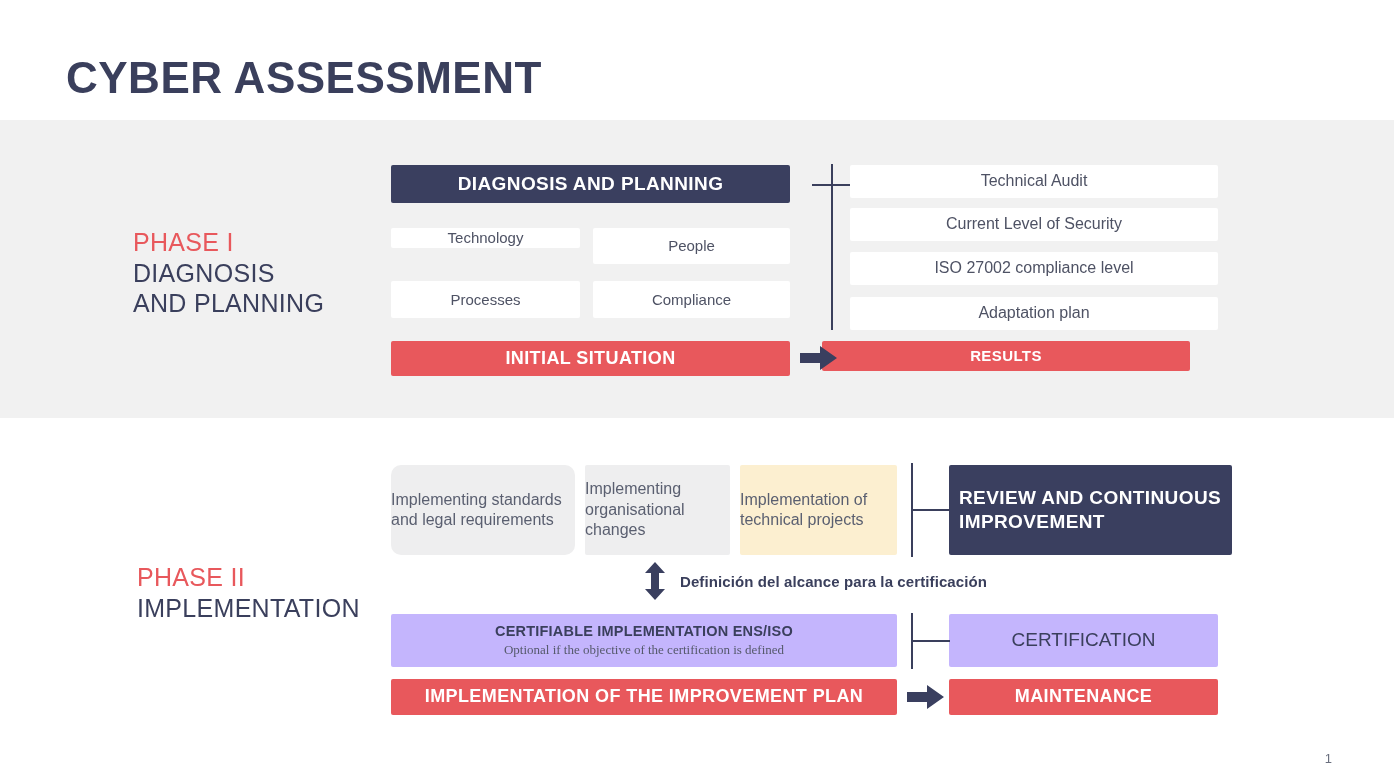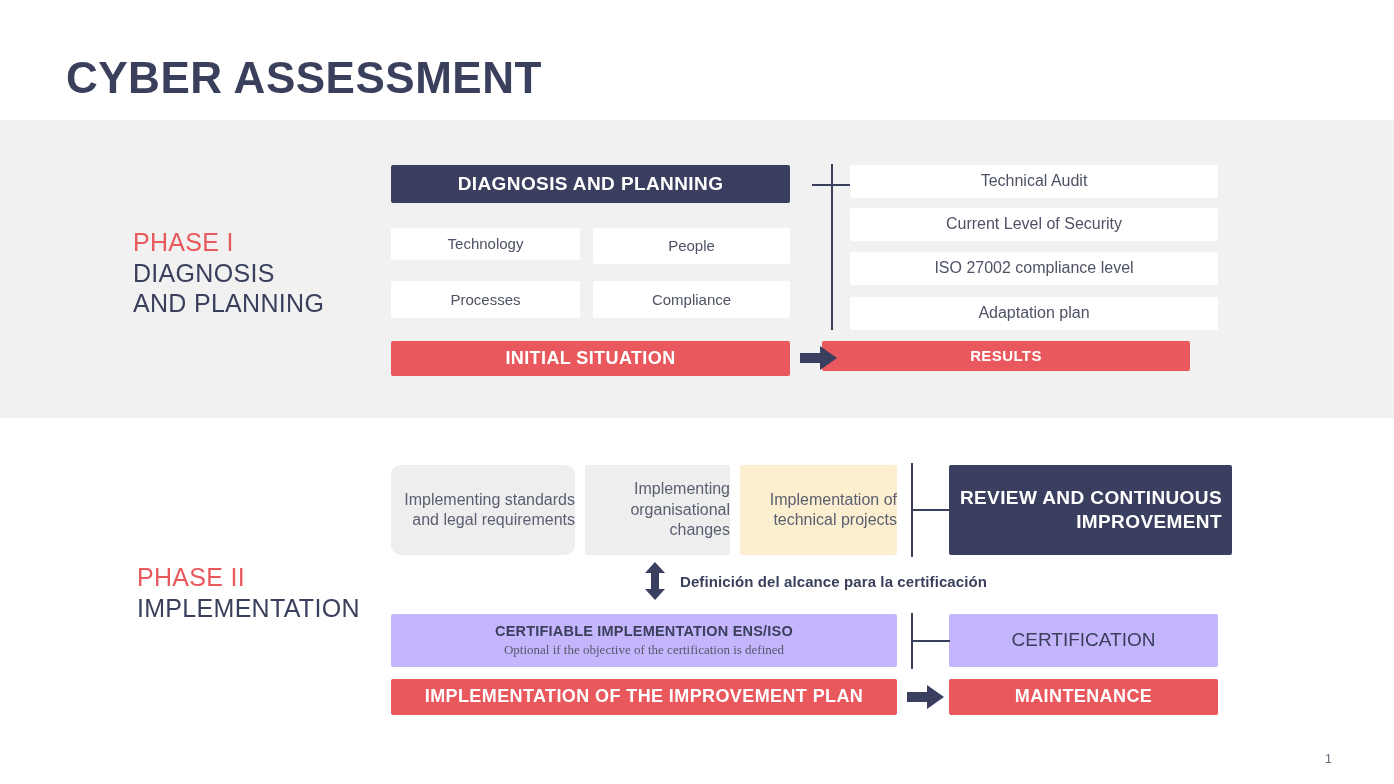--- a/index.html
+++ b/index.html
@@ -69,21 +69,21 @@
   #phase1-label { left: 133px; top: 227px; }
   #phase2-label { left: 137px; top: 562px; }
 
   
   .box {
     position: absolute;
     box-sizing: border-box;
     display: flex;
     align-items: center;
     justify-content: center;
-    text-align: right;
+    text-align: left;
     border-radius: 2px;
     line-height: 1.28;
   }
   .box-dark {
     background: #3a3f5f;
     color: #ffffff;
     font-weight: bold;
     letter-spacing: 0.4px;
   }
   .box-red {
@@ -104,21 +104,21 @@
     background: #fcefd0;
     color: #5a5f70;
   }
   .box-lav {
     background: #c4b5fd;
     color: #3a3f5c;
   }
 
   
   #p1-header      { left: 391px; top: 165px; width: 399px; height: 38px; font-size: 19px; }
-  #p1-technology  { left: 391px; top: 228px; width: 189px; height: 32px; font-size: 15px; }
+  #p1-technology  { left: 391px; top: 228px; width: 189px; height: 20px; font-size: 15px; }
   #p1-people      { left: 593px; top: 228px; width: 197px; height: 36px; font-size: 15px; }
   #p1-processes   { left: 391px; top: 281px; width: 189px; height: 37px; font-size: 15px; }
   #p1-compliance  { left: 593px; top: 281px; width: 197px; height: 37px; font-size: 15px; }
   #p1-initial     { left: 391px; top: 341px; width: 399px; height: 35px; font-size: 18px; }
 
   #p1-r1 { left: 850px; top: 165px; width: 368px; height: 33px; font-size: 16px; }
   #p1-r2 { left: 850px; top: 208px; width: 368px; height: 33px; font-size: 16px; }
   #p1-r3 { left: 850px; top: 252px; width: 368px; height: 33px; font-size: 16px; }
   #p1-r4 { left: 850px; top: 297px; width: 368px; height: 33px; font-size: 16px; }
   #p1-results { left: 822px; top: 341px; width: 368px; height: 30px; font-size: 15px; }

